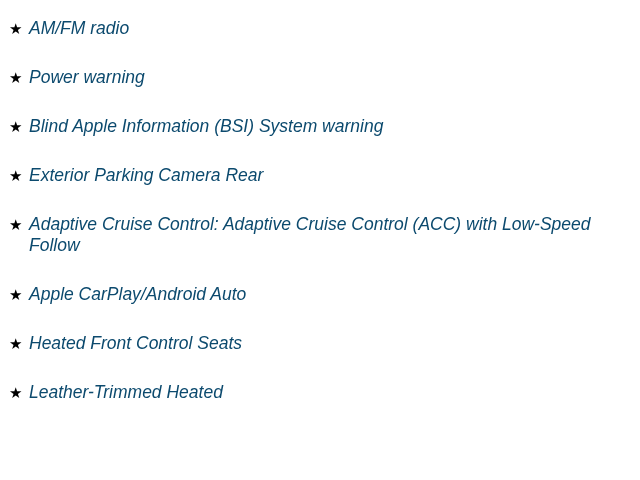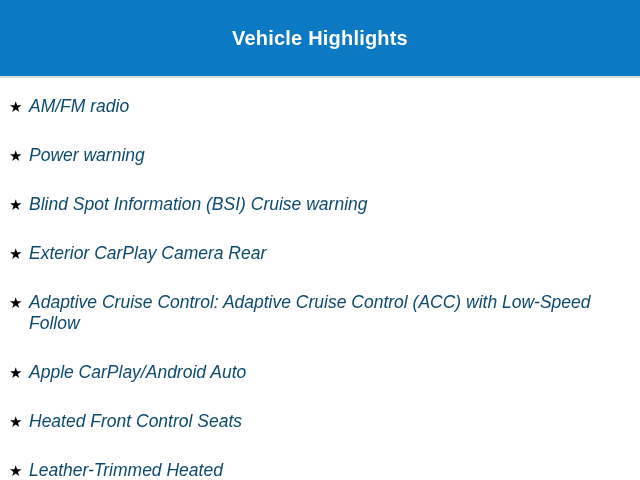--- a/index.html
+++ b/index.html
@@ -80,44 +80,41 @@
     color: #0c4a6e;
     font-weight: normal;
     font-style: italic;
   }
 </style>
 </head>
 <body>
 
 <div class="panel">
 
-  <div class="panel-header">
-    <div class="panel-title">Vehicle Highlights</div>
-  </div>
 
   <ul class="highlights-list">
 
     <li class="highlight-item">
       <span class="star-icon">★</span>
       <span class="highlight-label">AM/FM radio</span>
     </li>
 
     <li class="highlight-item">
       <span class="star-icon">★</span>
       <span class="highlight-label">Power warning</span>
     </li>
 
     <li class="highlight-item">
       <span class="star-icon">★</span>
-      <span class="highlight-label">Blind Spot Information (BSI) Cruise warning</span>
+      <span class="highlight-label">Blind Apple Information (BSI) System warning</span>
     </li>
 
     <li class="highlight-item">
       <span class="star-icon">★</span>
-      <span class="highlight-label">Exterior CarPlay Camera Rear</span>
+      <span class="highlight-label">Exterior Parking Camera Rear</span>
     </li>
 
     <li class="highlight-item">
       <span class="star-icon">★</span>
       <span class="highlight-label">Adaptive Cruise Control: Adaptive Cruise Control (ACC) with Low-Speed Follow</span>
     </li>
 
     <li class="highlight-item">
       <span class="star-icon">★</span>
       <span class="highlight-label">Apple CarPlay/Android Auto</span>

